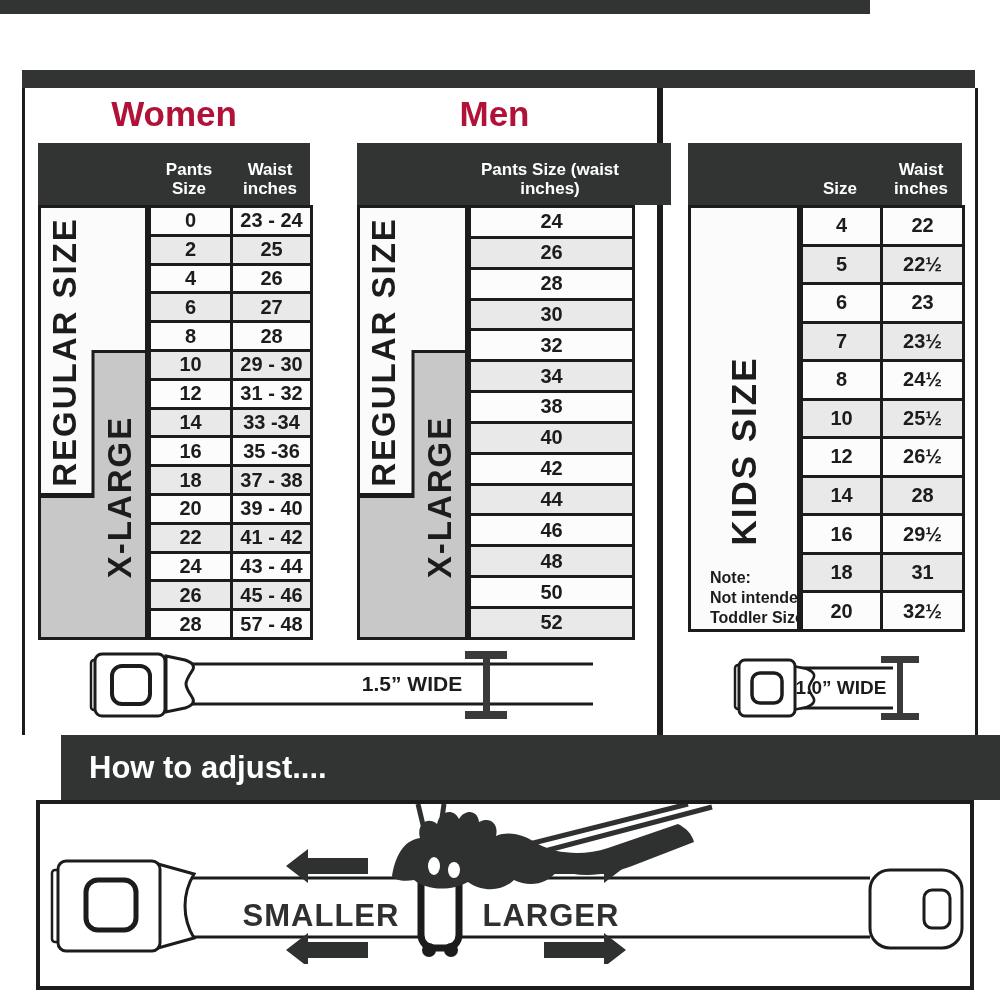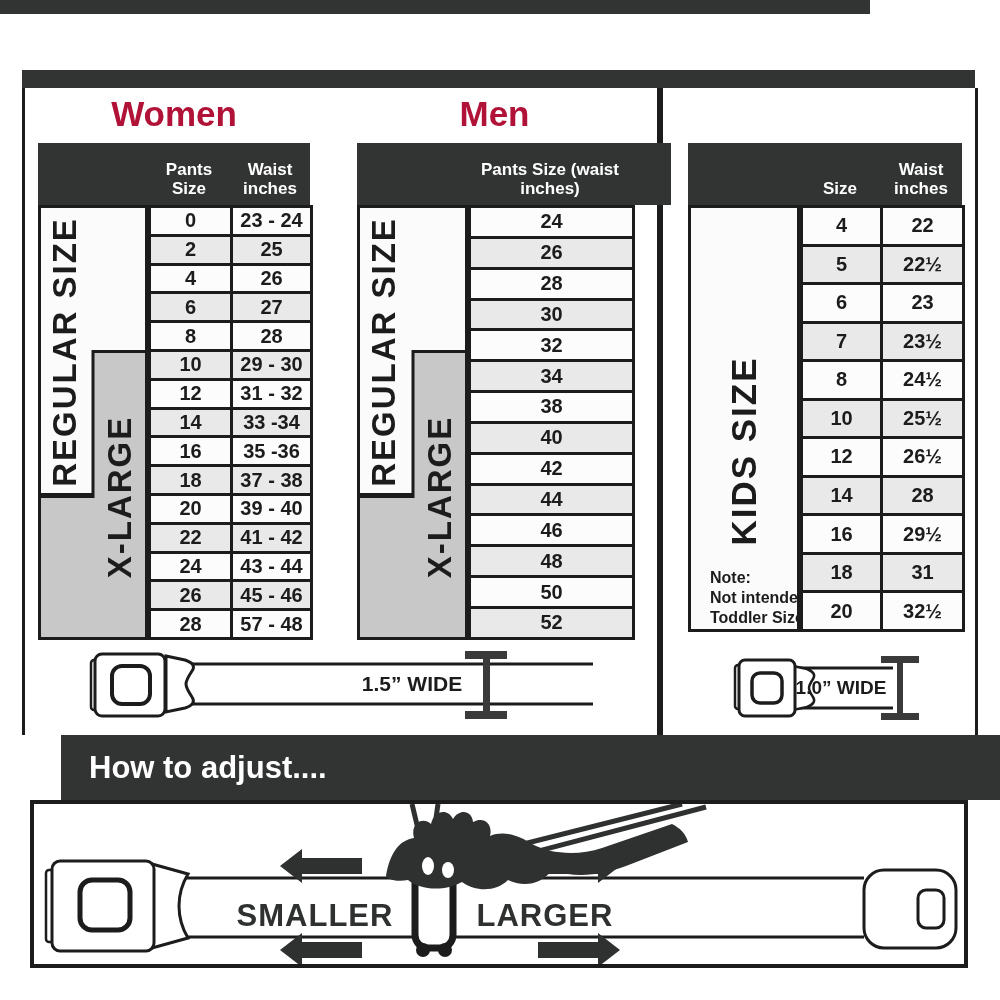--- a/index.html
+++ b/index.html
@@ -48,21 +48,21 @@
   .kids-note{position:absolute;left:22px;bottom:4px;font-size:16px;font-weight:bold;line-height:1.25;text-align:left;}
 
   .belt-svg{position:absolute;}
   .belt-adult{left:88px;top:646px;}
   .belt-kids{left:733px;top:652px;}
   .belt-text{font-family:"Liberation Sans",sans-serif;font-weight:bold;fill:#1c1c1c;}
 
   
   .adjust-bar{position:absolute;left:25px;top:735px;width:950px;height:65px;background:#323333;
               color:#fff;font-size:31px;font-weight:bold;display:flex;align-items:center;padding-left:28px;box-sizing:border-box;margin-left:36px;}
-  .adjust-box{position:absolute;left:30px;top:800px;width:938px;height:168px;border:4px solid #1c1c1c;
+  .adjust-box{position:absolute;left:36px;top:800px;width:938px;height:190px;border:4px solid #1c1c1c;
               background:#fff;box-sizing:border-box;}
   .adjust-box svg{position:absolute;left:0;top:0;}
   .adj-text{font-family:"Liberation Sans",sans-serif;font-weight:bold;font-size:31px;fill:#2f3130;letter-spacing:1px;}
 </style>
 </head>
 <body>
 
 <div class="page">
 
   <div class="top-strip"></div>

